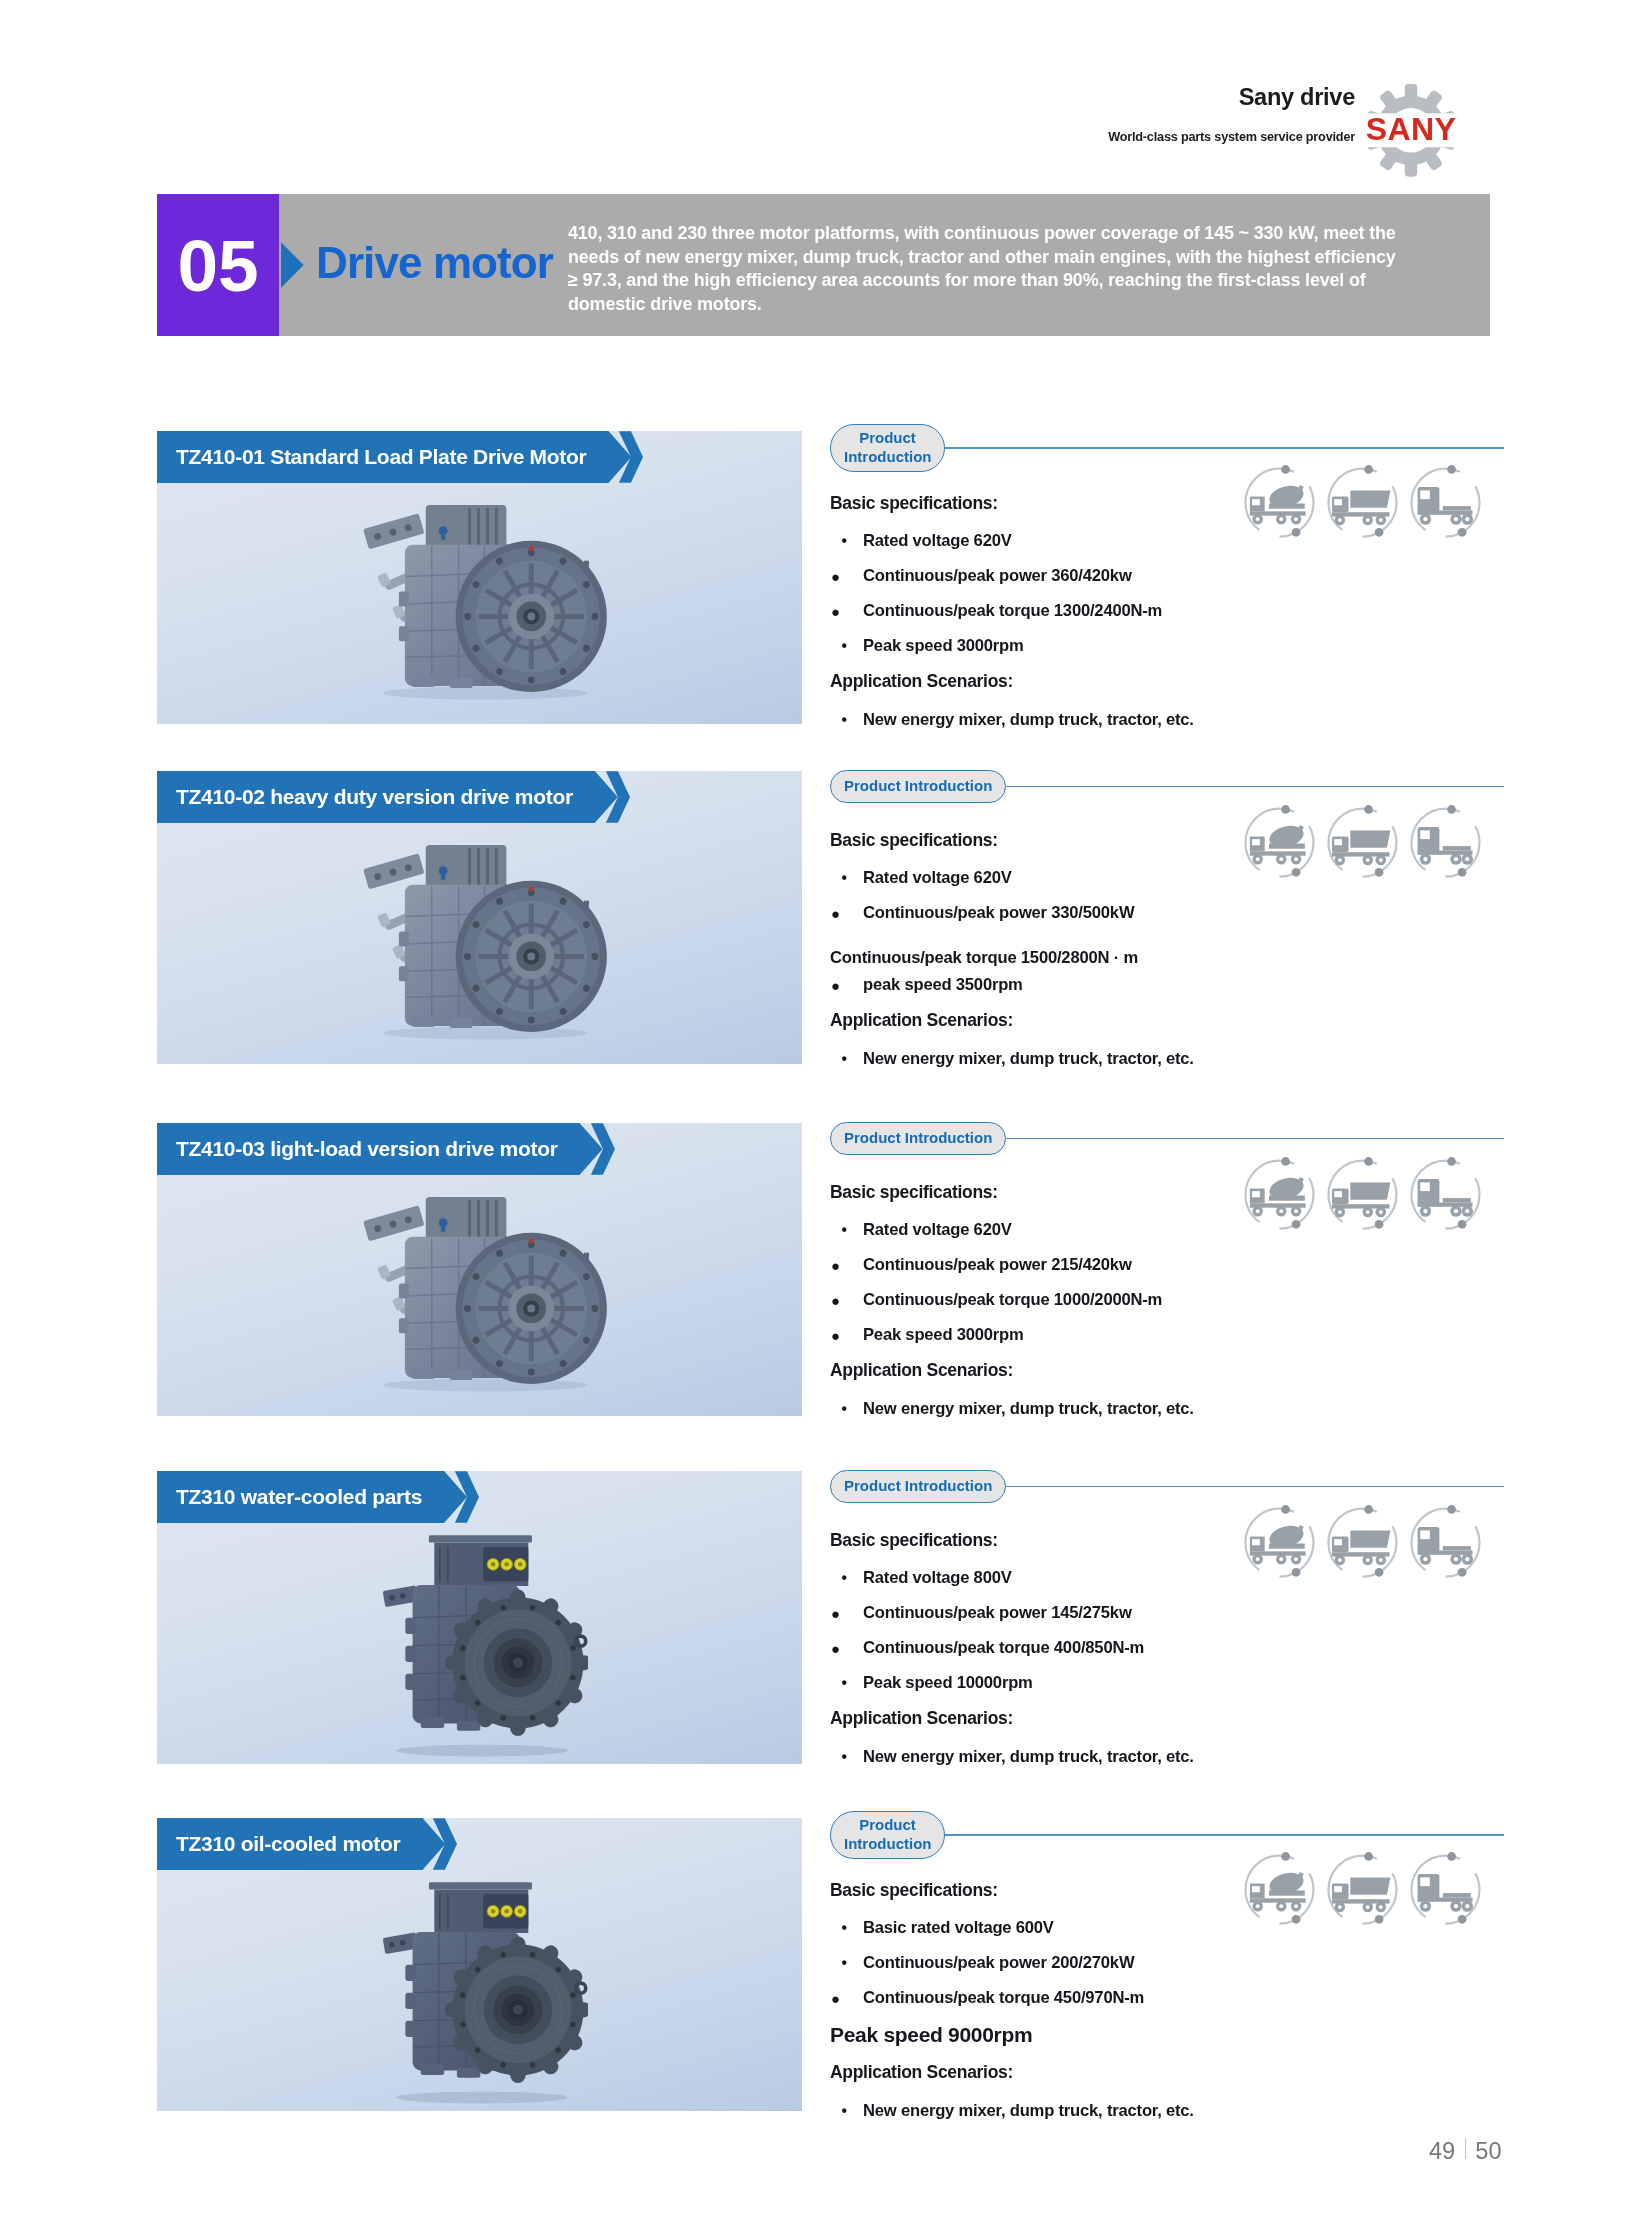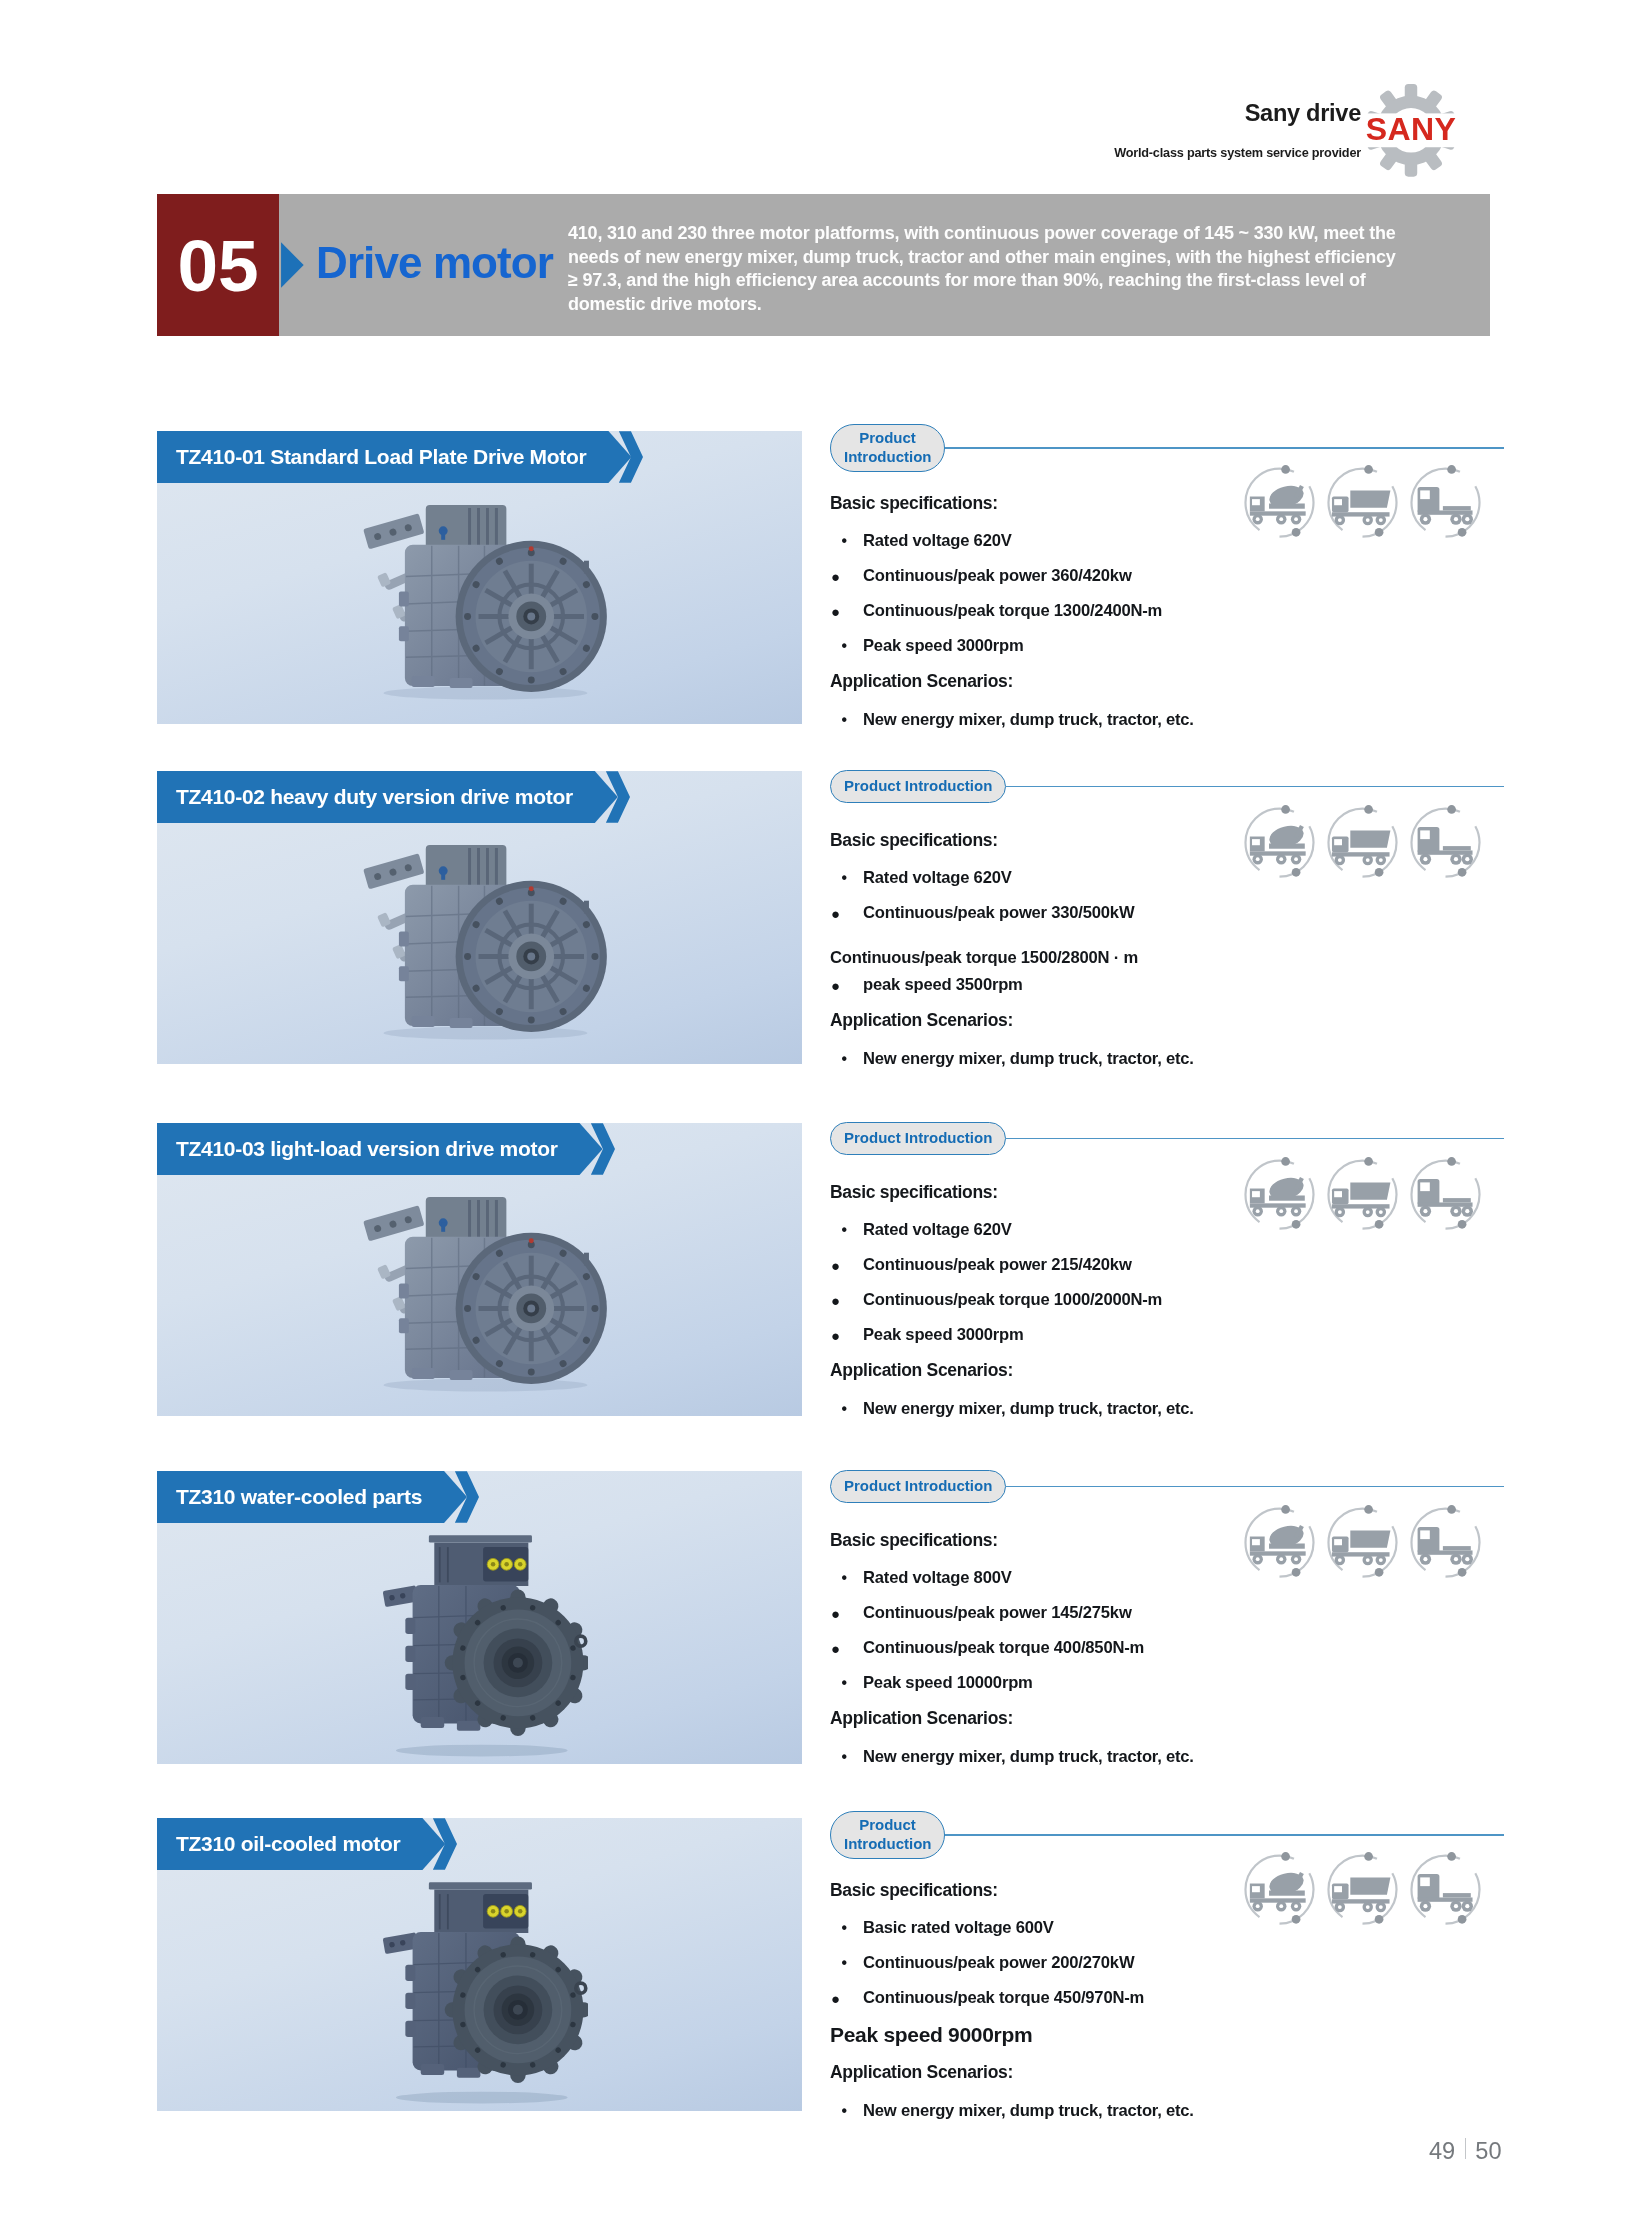--- a/index.html
+++ b/index.html
@@ -1,33 +1,33 @@
 <!DOCTYPE html>
 <html style="font-size:14px"><head>
 <meta charset="utf-8">
 <style>
   * { margin:0; padding:0; box-sizing:border-box; }
   html,body { background:#ffffff; }
   body { font-family:"Liberation Sans","DejaVu Sans",sans-serif; }
   .page { position:relative; width:1647px; height:2236px; background:#ffffff; overflow:hidden; }
 
   
-  .brand-header { position:absolute; top:84px; right:187px; display:flex; align-items:center; gap:1px; }
+  .brand-header { position:absolute; top:84px; right:187px; display:flex; gap:7px; }
   .brand-text { text-align:right; }
   .brand-name { font-size:23.6px; font-weight:bold; color:#1c1c1c; letter-spacing:-0.3px; }
   .brand-tagline { font-size:12.7px; font-weight:bold; color:#1c1c1c; margin-top:19px; letter-spacing:-0.2px; }
   .brand-logo { position:relative; width:98px; height:91px; }
   .brand-logo svg { position:absolute; inset:0; }
   .logo-word { position:absolute; left:0; top:50%; transform:translateY(-52%); width:100%;
                text-align:center; font-size:32px; font-weight:bold; color:#d5281e; letter-spacing:0.4px; }
 
   
   .chapter { position:absolute; left:157px; top:194px; width:1333px; height:142px; }
   .chapter-band { position:absolute; left:122px; right:0; top:0; bottom:0; background:#ababab; }
-  .chapter-num { position:absolute; left:0; top:0; width:122px; height:100%; background:#7f1d1d;
+  .chapter-num { position:absolute; left:0; top:0; width:122px; height:100%; background:#6d28d9;
                  display:flex; align-items:center; justify-content:center;
                  color:#ffffff; font-size:73px; font-weight:bold; }
   .chapter-arrow { position:absolute; left:124px; top:50%; transform:translateY(-50%); }
   .chapter-title { position:absolute; left:159px; top:50%; transform:translateY(-54%);
                    font-size:44px; font-weight:bold; color:#1565d0; letter-spacing:-0.9px; }
   .chapter-desc { position:absolute; left:411px; top:28px; width:840px; color:#fdfdfd;
                   font-size:18px; line-height:23.6px; font-weight:bold; letter-spacing:-0.2px; }
 
   
   .product { position:absolute; left:157px; width:1347px; height:348px; }

